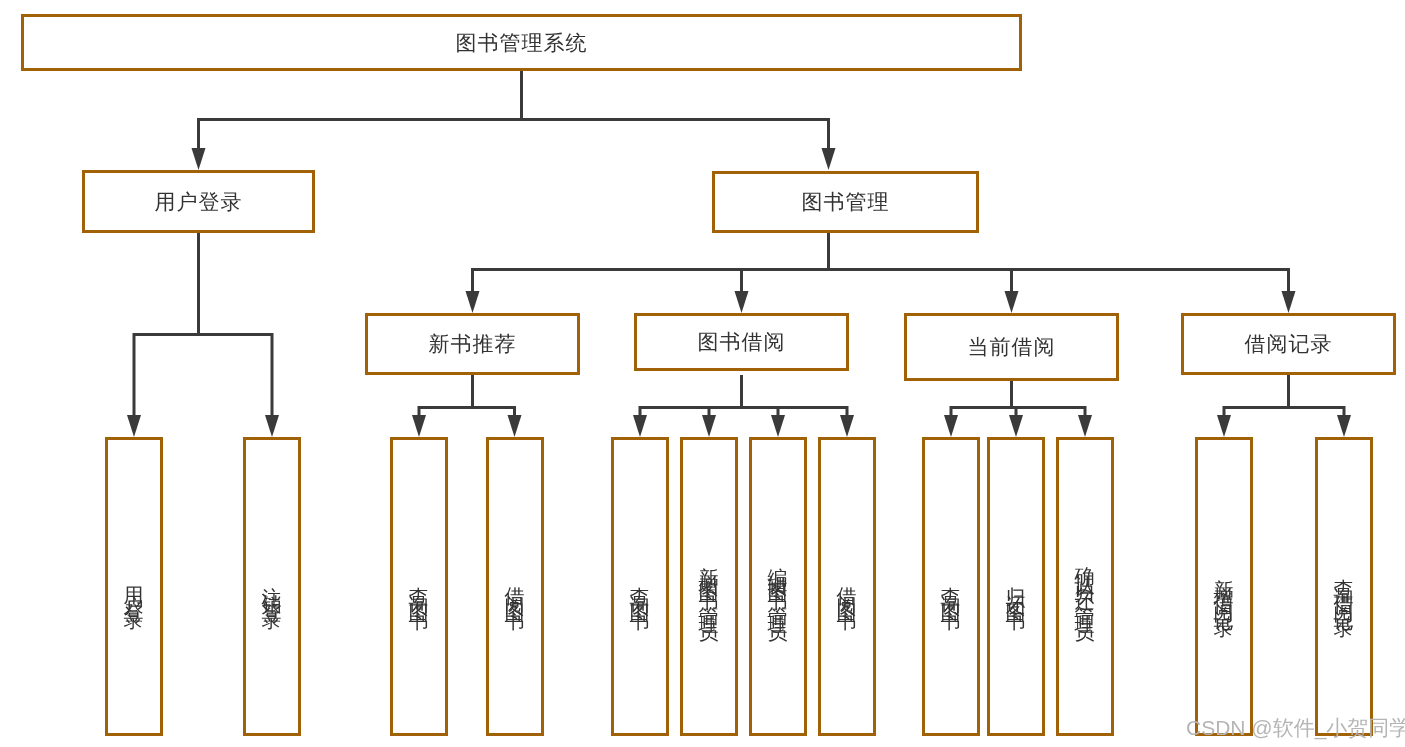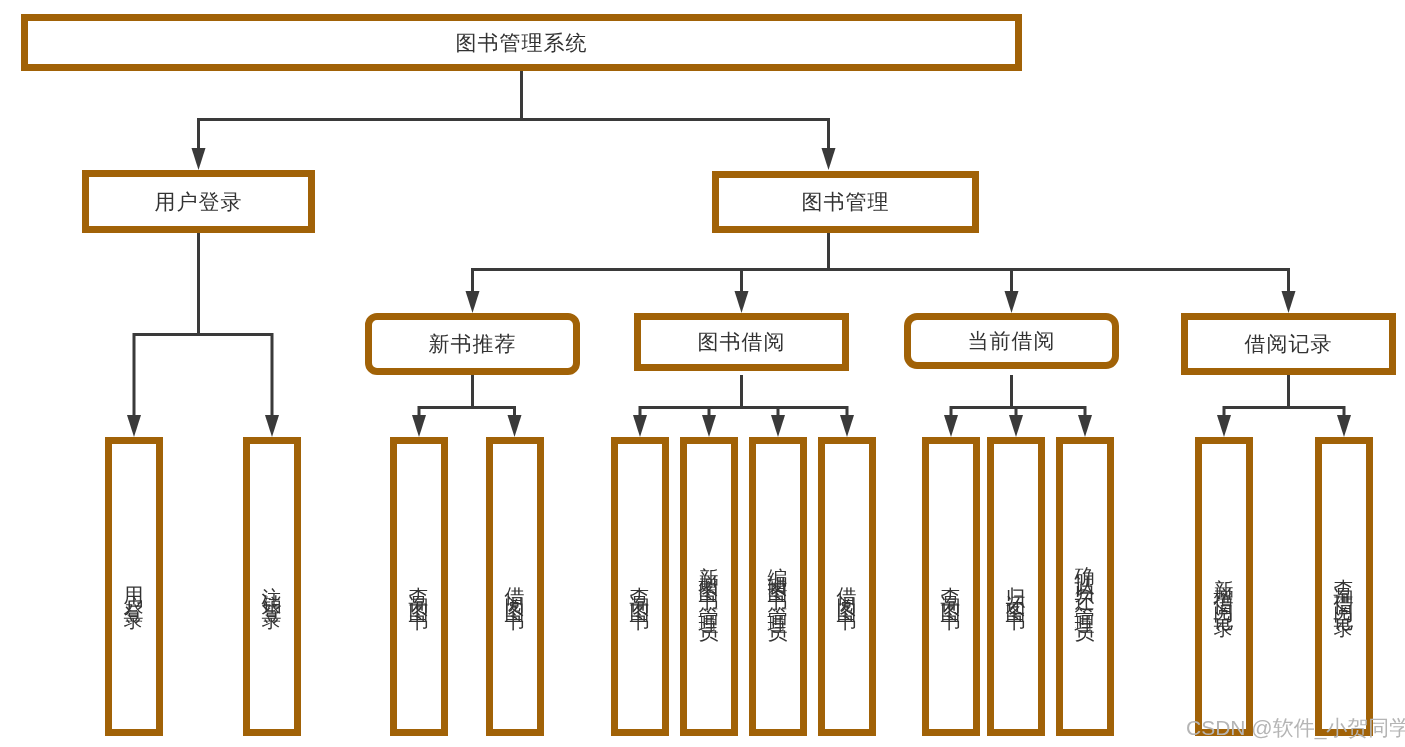--- a/index.html
+++ b/index.html
@@ -19,21 +19,21 @@
     position: absolute;
     left: 0;
     top: 0;
     width: 1405px;
     height: 747px;
   }
   .box {
     position: absolute;
     box-sizing: border-box;
     background: #ffffff;
-    border: 7px solid #a16207;
+    border: 3px solid #a16207;
     display: flex;
     align-items: center;
     justify-content: center;
     color: #333333;
   }
   .hbox {
     font-size: 21px;
     letter-spacing: 1px;
     white-space: nowrap;
   }
@@ -102,27 +102,27 @@
     <span>图书管理系统</span>
   </div>
 
   <div class="box hbox" style="left:82px; top:170px; width:233px; height:63px;">
     <span>用户登录</span>
   </div>
   <div class="box hbox" style="left:712px; top:171px; width:267px; height:62px;">
     <span>图书管理</span>
   </div>
 
-  <div class="box hbox" style="left:365px; top:313px; width:215px; height:62px;border-radius:12px;">
+  <div class="box hbox" style="left:365px; top:313px; width:215px; height:62px;">
     <span>新书推荐</span>
   </div>
   <div class="box hbox" style="left:634px; top:313px; width:215px; height:58px;">
     <span>图书借阅</span>
   </div>
-  <div class="box hbox" style="left:904px; top:313px; width:215px; height:56px;border-radius:13px;">
+  <div class="box hbox" style="left:904px; top:313px; width:215px; height:68px;">
     <span>当前借阅</span>
   </div>
   <div class="box hbox" style="left:1181px; top:313px; width:215px; height:62px;">
     <span>借阅记录</span>
   </div>
 
   <div class="box leaf" style="left:105px;">
     <span class="vtext">用户登录</span>
   </div>
   <div class="box leaf" style="left:243px;">

